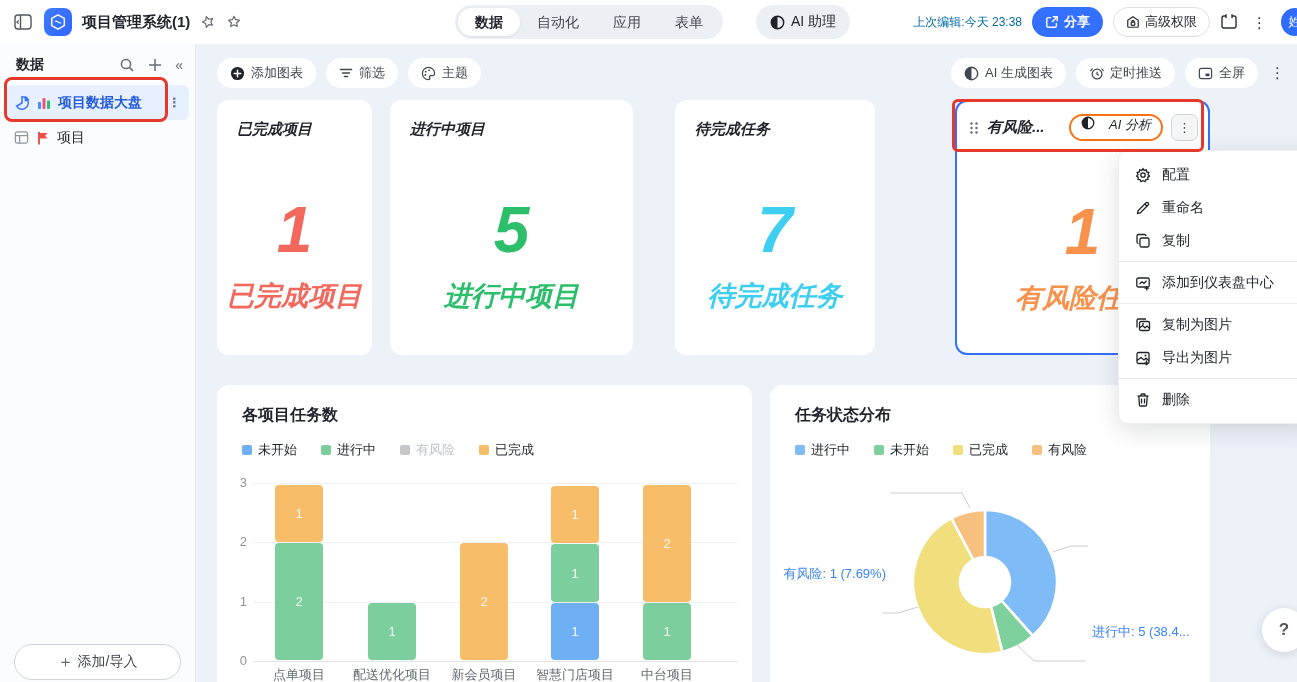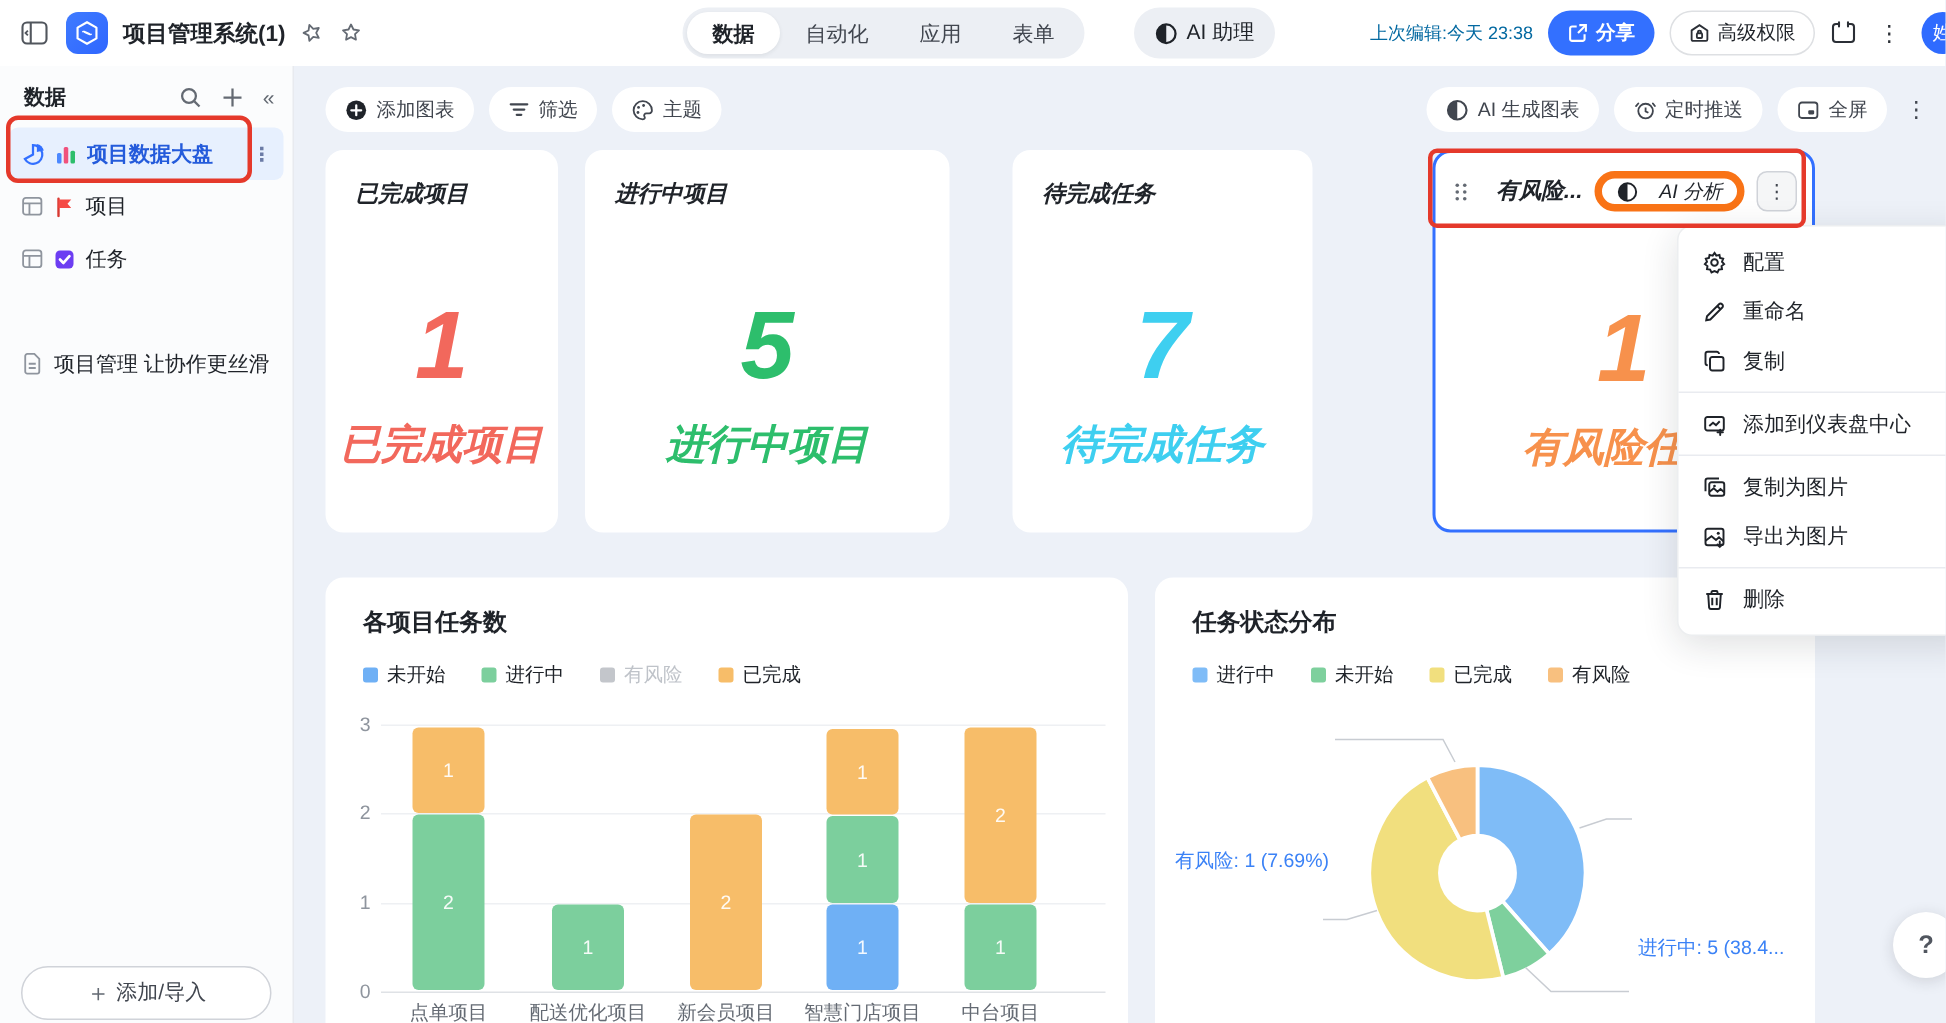--- a/index.html
+++ b/index.html
@@ -63,23 +63,23 @@
 
   
   .cards-row { position:absolute; top:56px; left:20px; width:995px; height:255px; }
   .stat-card { position:absolute; top:0; height:255px; background:#fff; border-radius:12px;font-style:italic; }
   .stat-card .sc-title { position:absolute; top:20px; left:20px; font-size:15px; font-weight:bold; }
   .sc-value { position:absolute; top:98px; left:0; right:0; text-align:center; font-size:64px; font-weight:bold; line-height:1; }
   .sc-label { position:absolute; top:178px; left:0; right:0; text-align:center; font-size:27px; font-weight:bold; }
   .stat-card.selected { border:2px solid #3370ff; }
   .sc-head { position:absolute; top:12px; left:12px; right:10px; display:flex; align-items:center; gap:8px; }
   .drag-handle { color:#646a73; display:flex; cursor:grab; }
-  .sc-head-title { font-size:15px; font-weight:bold; flex:1; overflow:hidden; white-space:nowrap;text-align:right; }
-  .ai-analyze { height:27px; border:5px solid #f97316; background:#fff; border-radius:14px; display:flex;
-                align-items:center; gap:14px; padding:0 10px; font-size:13px; cursor:pointer; }
+  .sc-head-title { font-size:15px; font-weight:bold; flex:1; overflow:hidden; white-space:nowrap; }
+  .ai-analyze { height:27px; border:2px solid #f97316; background:#fff; border-radius:14px; display:flex;
+                align-items:flex-start; gap:14px; padding:0 10px; font-size:13px; cursor:pointer; }
   .sc-kebab-btn { width:27px; height:27px; border:1px solid #d0d3d9; background:#f5f6f7; border-radius:7px;
                   display:flex; align-items:center; justify-content:center; color:#41464f; font-size:13px; cursor:pointer; }
 
   
   .charts-row { position:absolute; top:341px; left:20px; width:995px; height:330px; }
   .chart-card { position:absolute; top:0; height:330px; background:#fff; border-radius:12px; }
   .chart-title { position:absolute; top:20px; left:25px; font-size:16px; font-weight:bold; }
   .legend { position:absolute; top:56px; left:25px; display:flex; gap:24px; }
   .legend-item { display:flex; align-items:center; gap:6px; font-size:13px; color:#1f2329; cursor:pointer; }
   .legend-item .mk { width:10px; height:10px; border-radius:2px; }
@@ -233,48 +233,22 @@
       </span>
     <span>
         <svg width="14" height="14" viewBox="0 0 14 14">
           <path d="M3 1.5 V13" stroke="#d83931" stroke-width="1.6" stroke-linecap="round"></path>
           <path d="M3 2 H11.5 L9 4.8 L11.5 7.6 H3 Z" fill="#f54a45"></path>
         </svg>
       </span>
     <span class="grow">项目</span>
   </div>
 
-  <div class="sb-item" style="top:111px;">
-    <span>
-        <svg width="15" height="15" viewBox="0 0 16 16" fill="none" stroke="#8f959e" stroke-width="1.3">
-          <rect x="1.5" y="2" width="13" height="12" rx="2"></rect>
-          <line x1="1.5" y1="6" x2="14.5" y2="6"></line>
-          <line x1="6" y1="6" x2="6" y2="14"></line>
-        </svg>
-      </span>
-    <span>
-        <svg width="14" height="14" viewBox="0 0 14 14">
-          <rect x="1" y="1" width="12" height="12" rx="3" fill="#6c3df2"></rect>
-          <path d="M4 7 L6.3 9.3 L10.3 4.8" fill="none" stroke="#fff" stroke-width="1.8" stroke-linecap="round" stroke-linejoin="round"></path>
-        </svg>
-      </span>
-    <span class="grow">任务</span>
-  </div>
-
-
-  <div class="sb-item" style="top:181px;">
-    <span>
-        <svg width="15" height="15" viewBox="0 0 16 16" fill="none" stroke="#8f959e" stroke-width="1.3">
-          <path d="M3 2.5 A1.5 1.5 0 0 1 4.5 1 H9.5 L13 4.5 V13.5 A1.5 1.5 0 0 1 11.5 15 H4.5 A1.5 1.5 0 0 1 3 13.5 Z"></path>
-          <line x1="5.5" y1="8" x2="10.5" y2="8"></line>
-          <line x1="5.5" y1="11" x2="10.5" y2="11"></line>
-        </svg>
-      </span>
-    <span class="grow">项目管理 让协作更丝滑</span>
-  </div>
+
+
 
   <div class="add-import">
     <span style="font-size:16px;color:#646a73;">＋</span>
     <span>添加/导入</span>
   </div>
 </div>
 
 <div class="main">
 
   <div class="toolbar">

